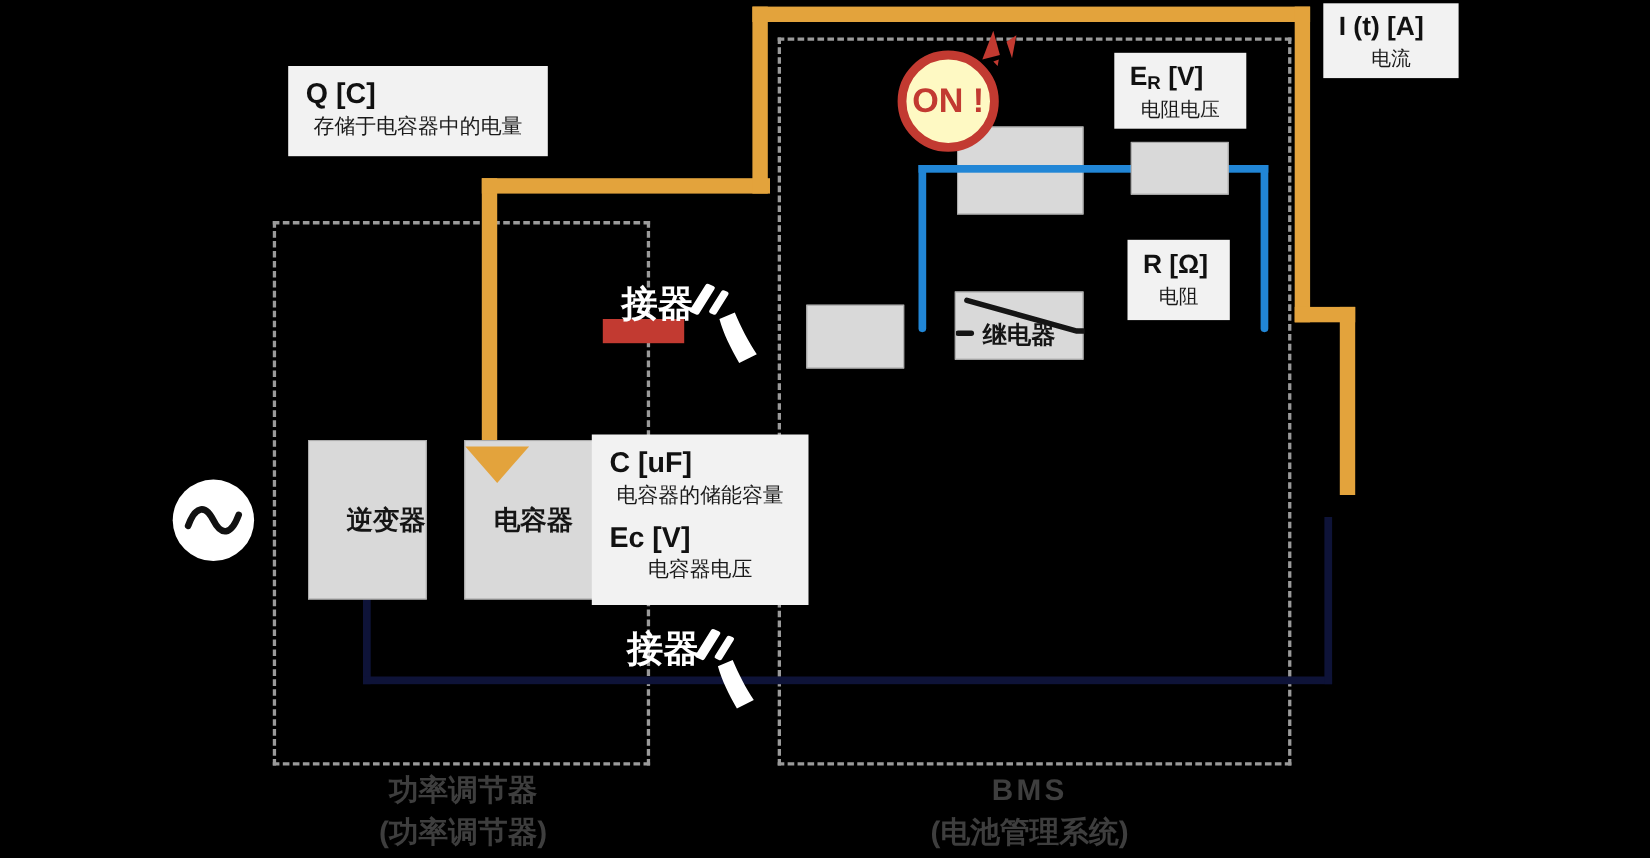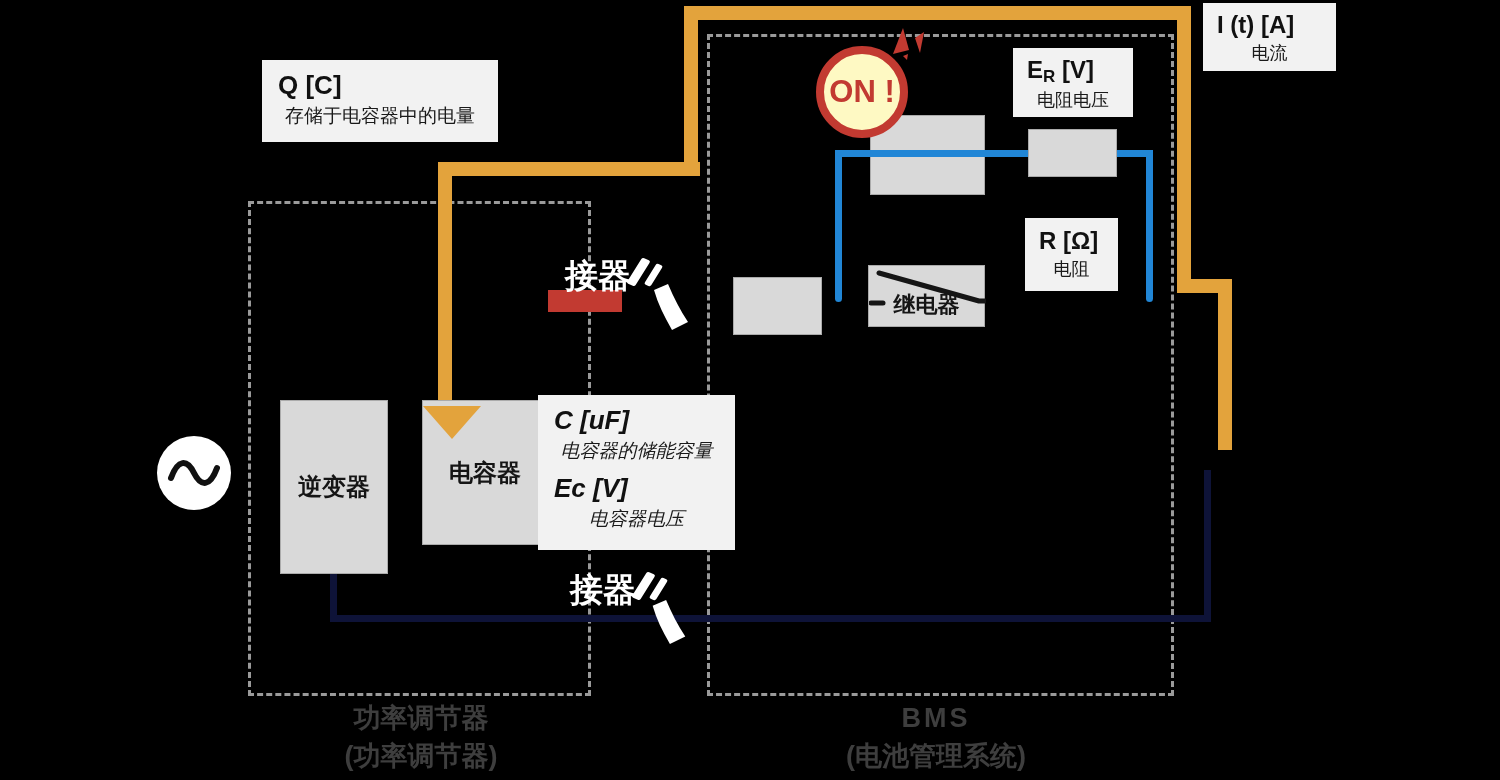--- a/index.html
+++ b/index.html
@@ -91,57 +91,57 @@
 
   <div class="gbox above-wire" style="left:1028px;top:129px;width:89px;height:48px;"></div>
   <div class="gbox above-wire" style="left:868px;top:265px;width:117px;height:62px;">
     <svg class="relay-svg" width="117" height="82" viewBox="0 0 117 82">
       <line x1="2" y1="37" x2="14" y2="37" stroke="#151515" stroke-width="5" stroke-linecap="round"></line>
       <path d="M10 7 L110 35 L116 35" fill="none" stroke="#151515" stroke-width="5" stroke-linecap="round" stroke-linejoin="round"></path>
     </svg>
     <span class="relay-label">继电器</span>
   </div>
 
-  <div class="gbox" style="left:280px;top:400px;width:108px;height:174px;">
+  <div class="gbox" style="left:280px;top:400px;width:108px;height:145px;justify-content:flex-end;">
     <span>逆变器</span>
   </div>
   <div class="gbox" style="left:422px;top:400px;width:126px;height:145px;">
     <span>电容器</span>
   </div>
 
   <div class="ac-circle">
     <svg width="74" height="74" viewBox="0 0 74 74">
       <path d="M14 42 C 21 23, 30 23, 37 37 C 44 51, 53 51, 60 32" fill="none" stroke="#111" stroke-width="6" stroke-linecap="round"></path>
     </svg>
   </div>
 
   <div class="card" style="left:262px;top:60px;width:236px;height:82px;">
     <div class="t">Q [C]</div>
     <div class="d">存储于电容器中的电量</div>
   </div>
 
-  <div class="card" style="left:538px;top:395px;width:197px;height:155px;font-style:italic;">
+  <div class="card" style="left:538px;top:395px;width:197px;height:155px;">
     <div class="t">C [uF]</div>
     <div class="d">电容器的储能容量</div>
     <div class="gap"></div>
     <div class="t">Ec [V]</div>
     <div class="d">电容器电压</div>
   </div>
 
   <div class="card" style="left:1013px;top:48px;width:120px;height:69px;padding:7px 14px;">
     <div class="t small"><span>E</span><sub class="rsub">R</sub><span> [V]</span></div>
     <div class="d" style="font-size:18px;">电阻电压</div>
   </div>
 
   <div class="card" style="left:1025px;top:218px;width:93px;height:73px;padding:8px 14px;">
     <div class="t small">R [Ω]</div>
     <div class="d" style="font-size:18px;">电阻</div>
   </div>
 
-  <div class="card" style="left:1203px;top:3px;width:133px;height:68px;padding:7px 14px;">
+  <div class="card" style="left:1203px;top:3px;width:123px;height:68px;padding:7px 14px;">
     <div class="t small">I (t) [A]</div>
     <div class="d" style="font-size:18px;">电流</div>
   </div>
 
 
   <div class="on-badge">
     <span>ON !</span>
   </div>
   <svg class="sparks" width="42" height="36" viewBox="0 0 42 36">
     <polygon points="2,28 12,2 18,24" fill="#C23A31"></polygon>

